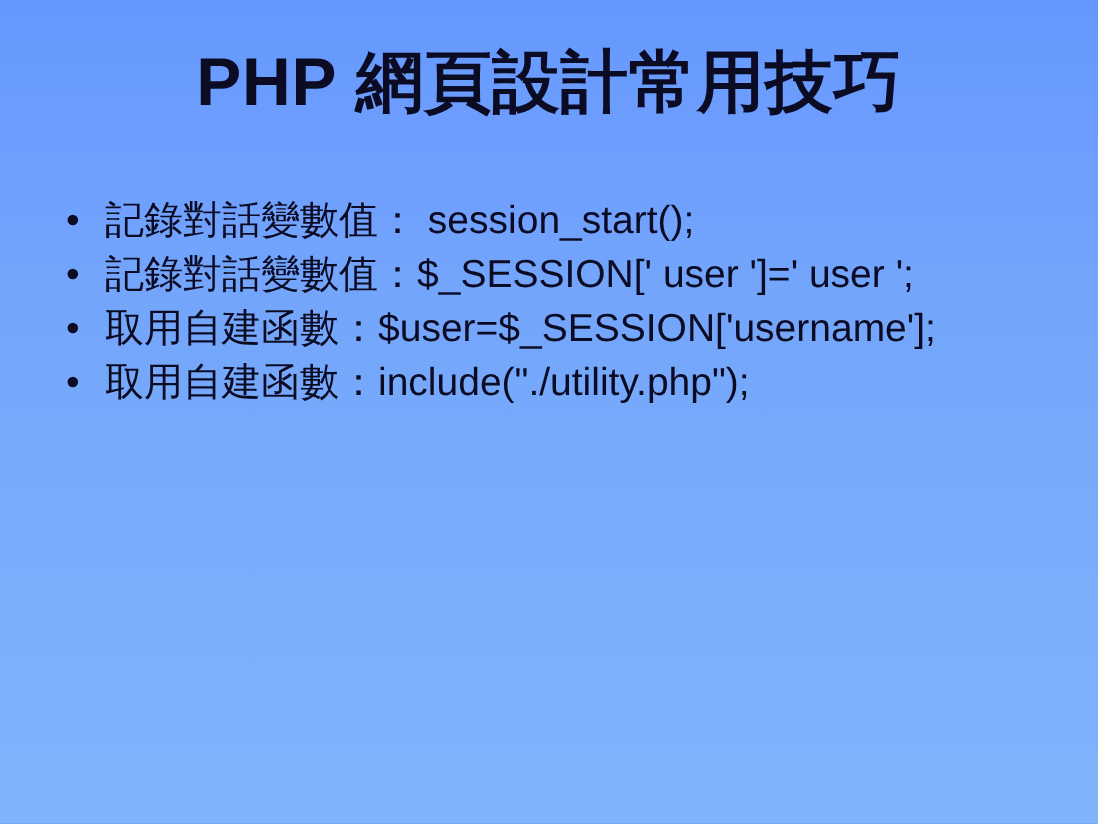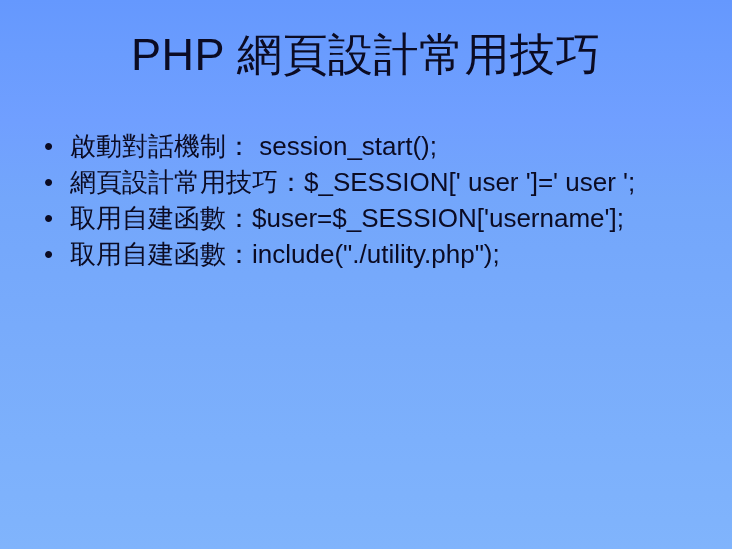--- a/index.html
+++ b/index.html
@@ -34,21 +34,21 @@
   
   #title-area {
     position: absolute;
     left: 40px;
     top: 28px;
     width: 652px;
     text-align: center;
   }
   #slide-title {
     margin: 0;
-    font-weight: normal;
+    font-weight: bold;
     font-size: 45px;
     line-height: 54px;
     color: #0b0b23;
     letter-spacing: 0.5px;
     white-space: nowrap;
   }
 
   
   #body-area {
     position: absolute;
@@ -89,26 +89,26 @@
 
   <div id="title-area">
     <h1 id="slide-title">PHP 網頁設計常用技巧</h1>
   </div>
 
   <div id="body-area">
     <ul class="bullets">
 
       <li class="bullet-item">
         <span class="bullet-mark">•</span>
-        <span class="bullet-text">啟動對話機制： session_start();</span>
+        <span class="bullet-text">記錄對話變數值： session_start();</span>
       </li>
 
       <li class="bullet-item">
         <span class="bullet-mark">•</span>
-        <span class="bullet-text">網頁設計常用技巧：$_SESSION[' user ']=' user ';</span>
+        <span class="bullet-text">記錄對話變數值：$_SESSION[' user ']=' user ';</span>
       </li>
 
       <li class="bullet-item">
         <span class="bullet-mark">•</span>
         <span class="bullet-text">取用自建函數：$user=$_SESSION['username'];</span>
       </li>
 
       <li class="bullet-item">
         <span class="bullet-mark">•</span>
         <span class="bullet-text">取用自建函數：include("./utility.php");</span>

